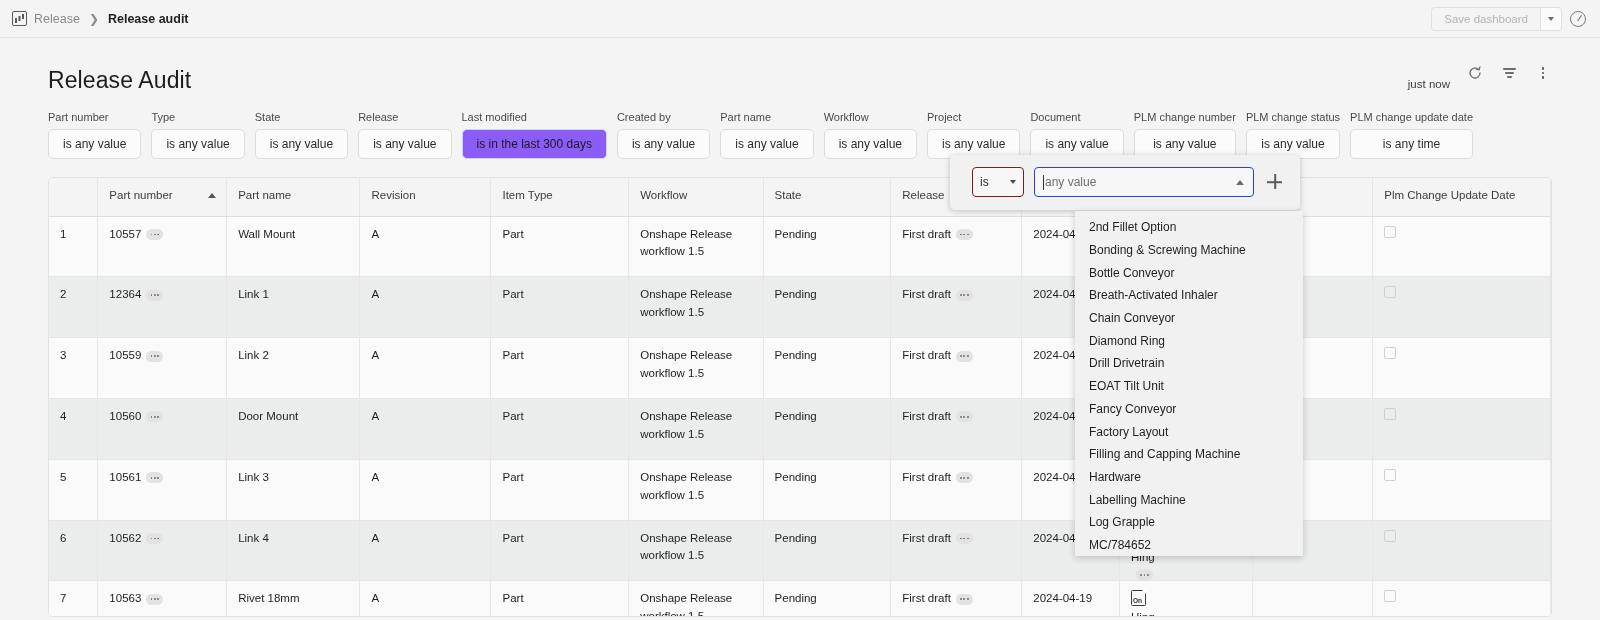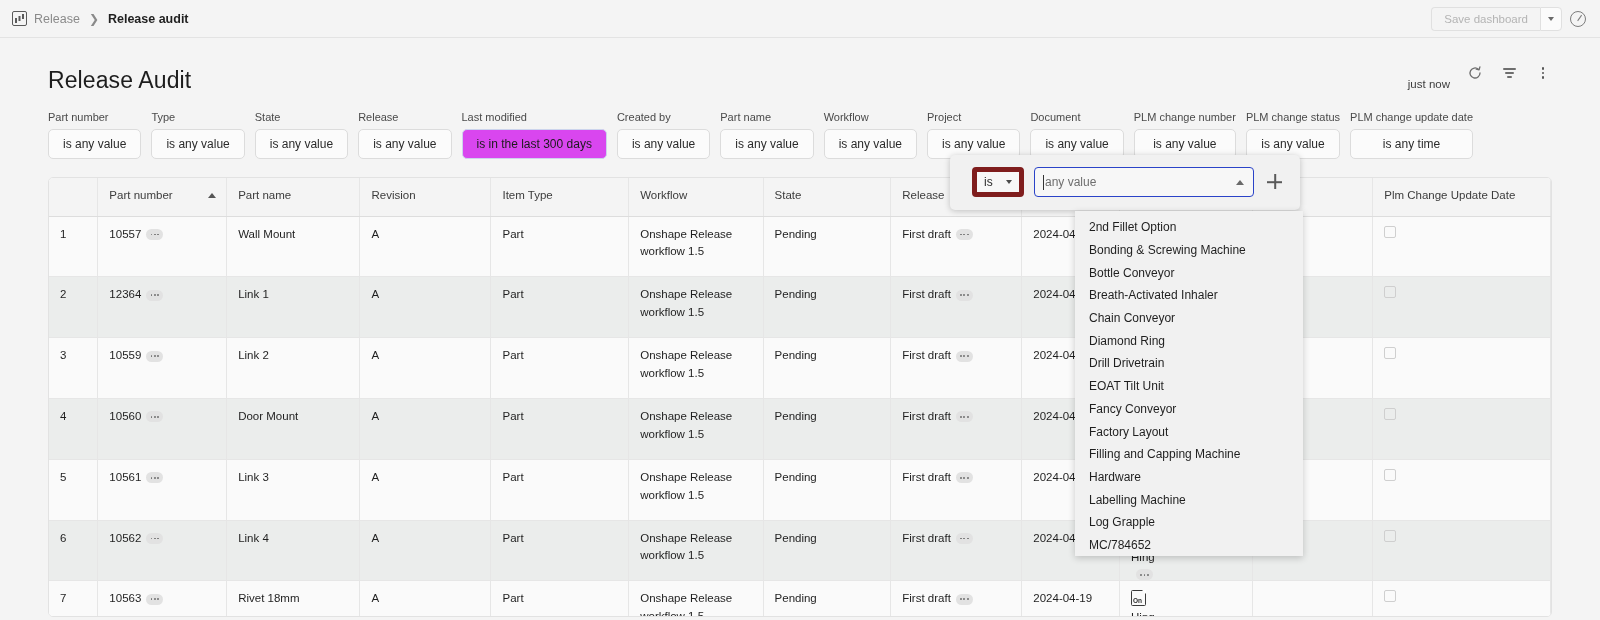--- a/index.html
+++ b/index.html
@@ -115,21 +115,21 @@
     border:1px solid #dcdcdc;
     border-radius: 5px;
     background:#fbfbfb;
     font-size: 12px;
     color:#2b2b2b;
     display:flex; align-items:center; justify-content:center;
     padding: 0 14px;
     white-space:nowrap;
   }
   .chip.active {
-    background:#d946ef;
+    background:#8b5cf6;
     border-color:#ccd4ec;
     color:#1b1b1b;
     text-align:right;
   }
 
   
   .table-wrap {
     margin-top: 18px;
     border:1px solid #e2e2e2;
     border-radius: 5px;
@@ -209,21 +209,21 @@
     width: 350px;
     background:#f1f1f1;
     border-radius:5px;
     box-shadow: 0 1px 6px rgba(0,0,0,.22);
     padding: 12px 14px 13px 22px;
     display:flex; align-items:center; gap:10px;
     z-index: 40;
   }
   .dd-op {
     width: 52px; height: 30px;
-    border:5px solid #7f1d1d; border-radius:4px; background:#f7f7f7;
+    border:1px solid #7f1d1d; border-radius:4px; background:#f7f7f7;
     display:flex; align-items:center; padding: 0 7px;
     font-size:12px; color:#2b2b2b;
   }
   .dd-op .caret-dn { margin-left:auto; border-top-color:#4a4a4a; }
   .dd-input {
     flex: 1; height: 30px;
     border:1.6px solid #2a43c8; border-radius:4px; background:#f7f7f7;
     display:flex; align-items:center; padding: 0 9px 0 10px;
     position:relative;
   }

